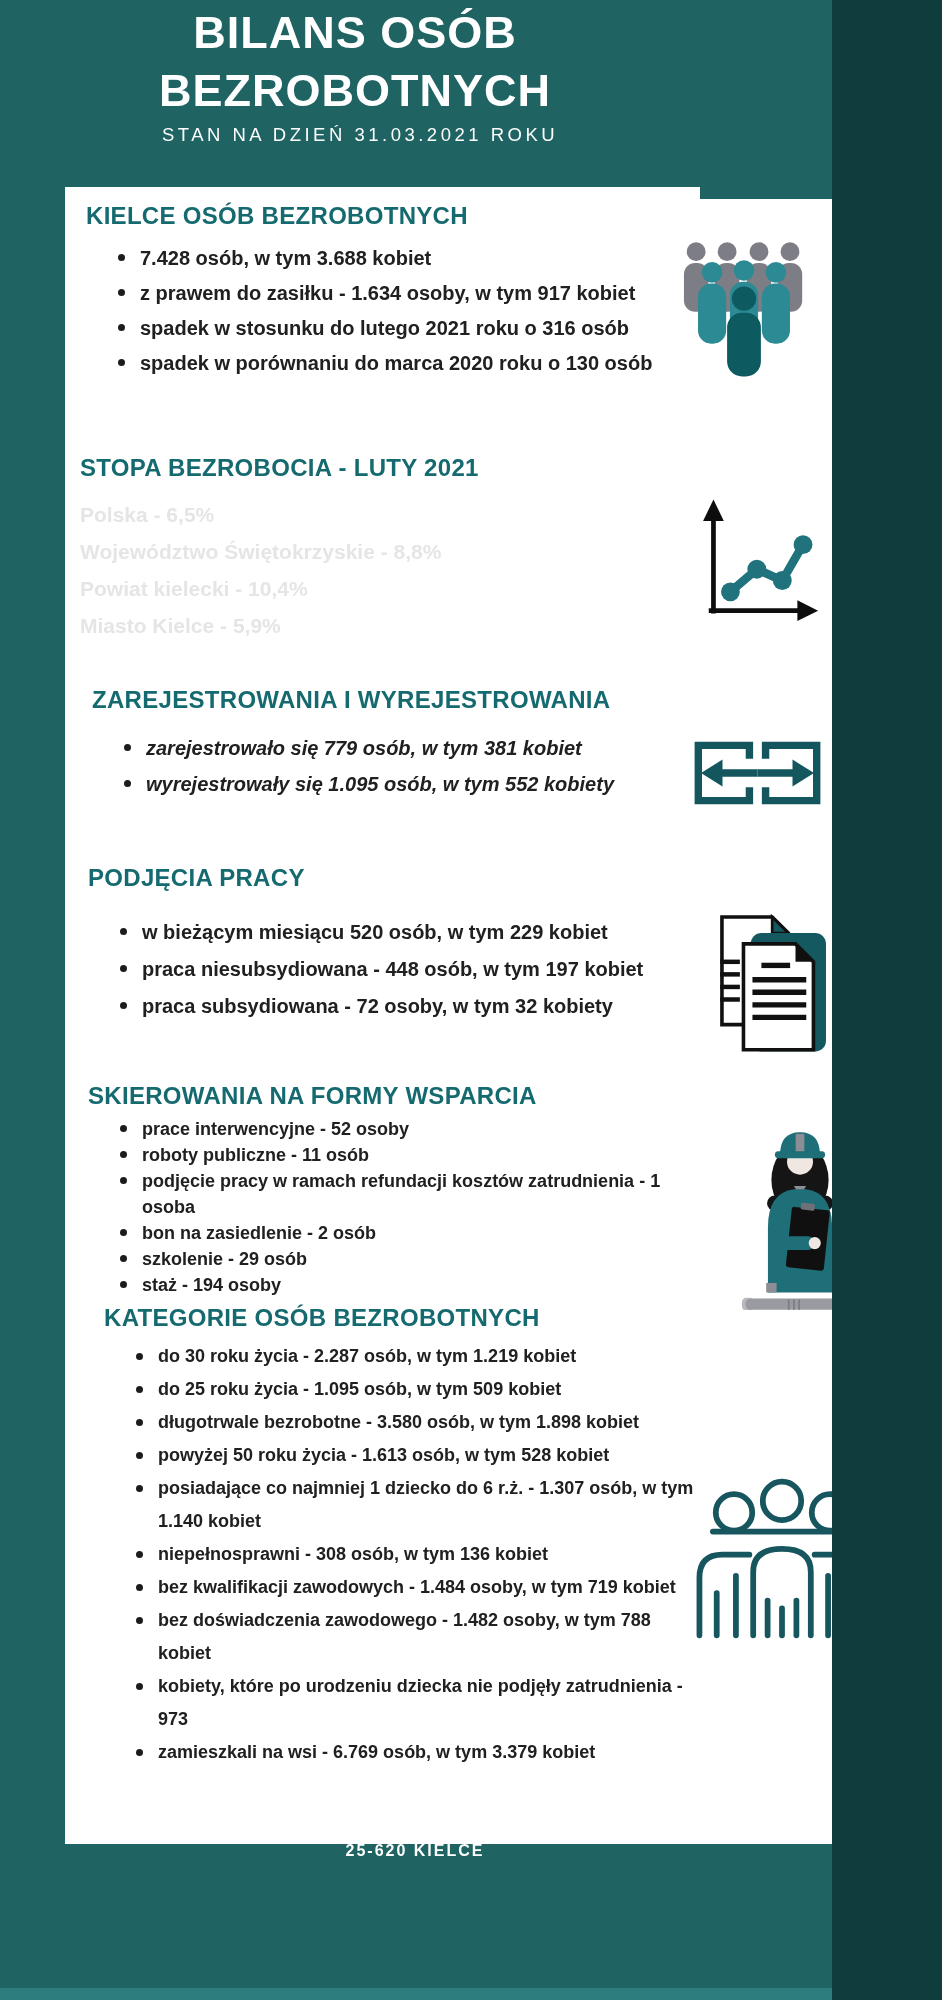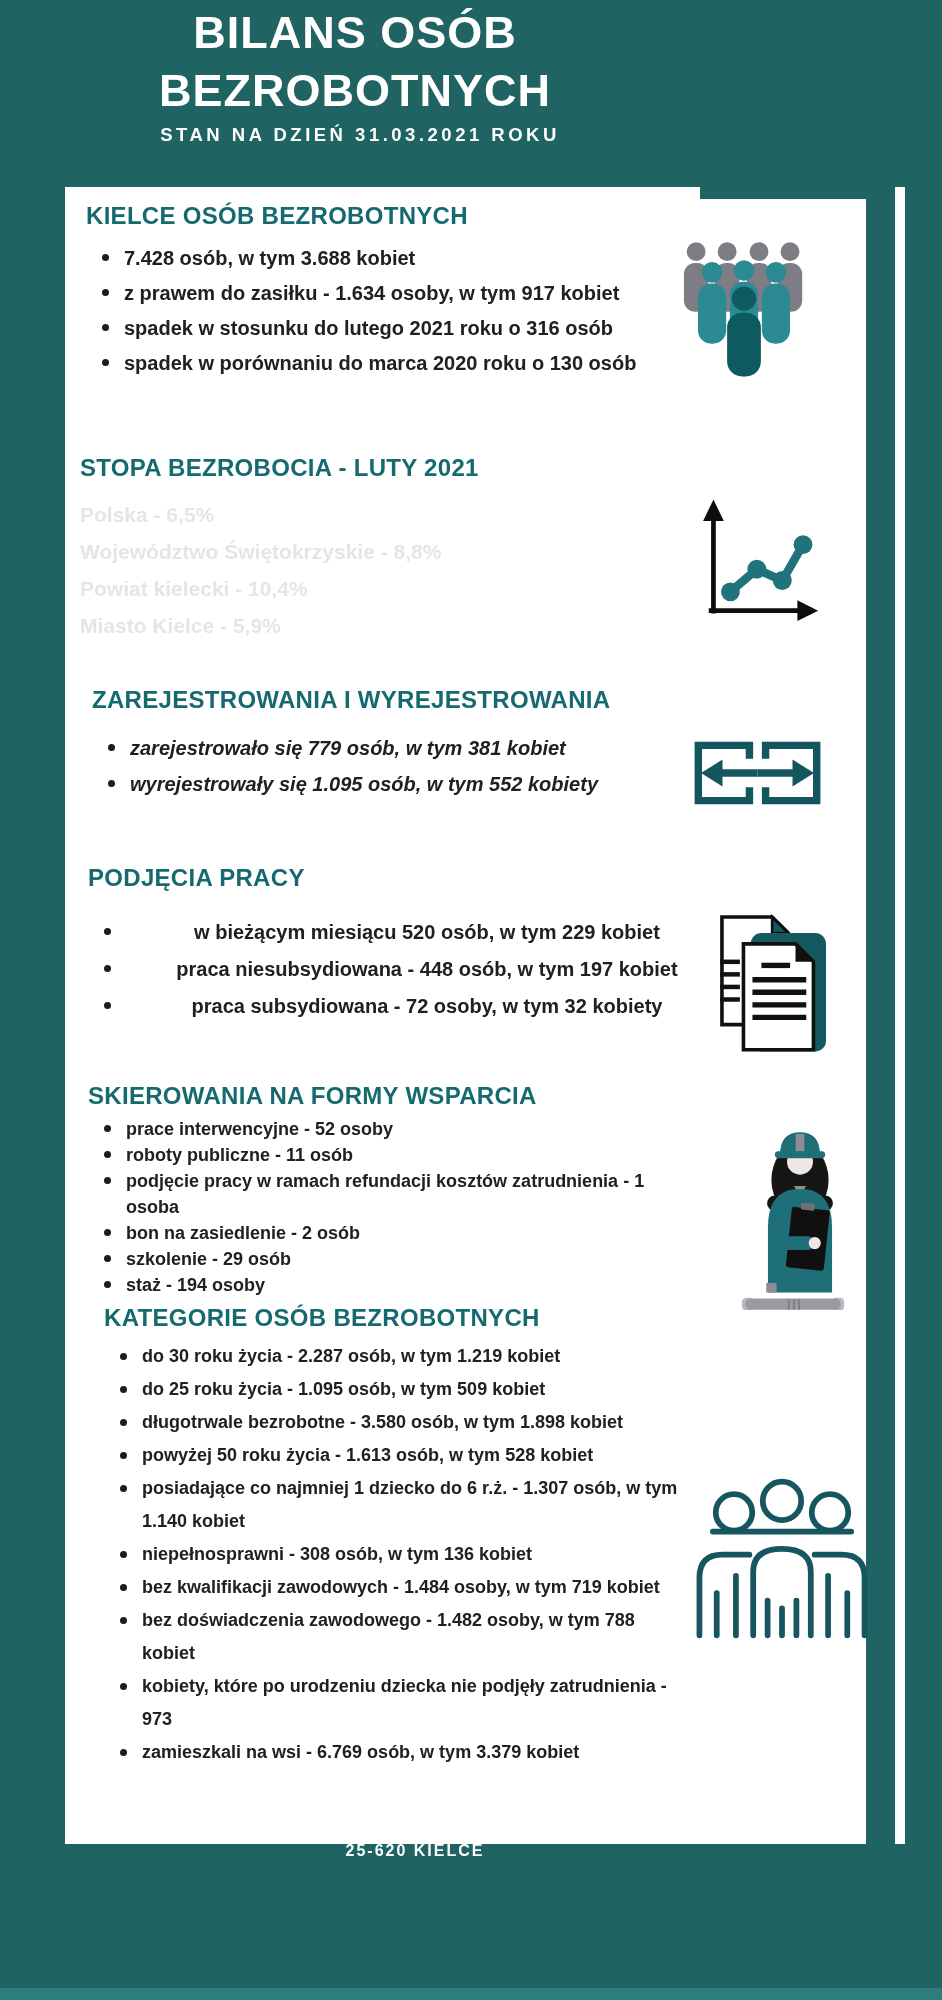--- a/index.html
+++ b/index.html
@@ -1,51 +1,51 @@
 <!DOCTYPE html>
 <html><head>
 <meta charset="utf-8">
 <style>
   html,body{margin:0;padding:0;background:#0f3d3d;}
   .canvas{
-    position:relative;width:942px;height:2000px;overflow:hidden;
+    position:relative;width:832px;height:2000px;overflow:hidden;
     background:#1f6363;
     font-family:"Liberation Sans",sans-serif;
   }
   .title{
     position:absolute;left:65px;top:4px;width:580px;text-align:center;
     color:#ffffff;font-weight:bold;font-size:45px;line-height:58px;letter-spacing:1px;
   }
   .subtitle{
     position:absolute;left:65px;top:124px;width:590px;text-align:center;
-    color:#fdfdfd;font-weight:bold;font-size:18.5px;letter-spacing:3.5px;
+    color:#fdfdfd;font-weight:normal;font-size:18.5px;letter-spacing:3.5px;
   }
   .card{position:absolute;left:65px;top:187px;width:840px;height:1657px;background:#ffffff;}
   .frame-v{position:absolute;left:866px;top:187px;width:29px;height:1657px;background:#1f6363;}
   .frame-h{position:absolute;left:700px;top:187px;width:195px;height:12px;background:#1f6363;}
   .bottom-band{position:absolute;left:0;top:1988px;width:942px;height:12px;background:#2e7d7d;}
 
   .section{position:absolute;}
   .section h2{margin:0;color:#156a70;font-size:24px;font-weight:bold;letter-spacing:0.3px;}
   .plain-lines{margin-top:14px;}
   .plain-lines div{color:#e5e5e5;font-weight:bold;font-size:21px;line-height:37px;}
-  ul{list-style:none;margin:0;padding:0;}
+  ul{list-style:none;margin:16px;padding:0;}
   li{position:relative;padding-left:38px;color:#202020;font-weight:bold;}
   li::before{content:"";position:absolute;left:16px;border-radius:50%;background:#1c1c1c;width:7px;height:7px;}
 
   .list-a{margin-top:16px;width:620px;}
   .list-a li{font-size:20px;line-height:24px;margin-bottom:11px;}
   .list-a li::before{top:8px;}
 
   .list-b{margin-top:22px;width:640px;}
   .list-b li{font-size:20px;line-height:24px;margin-bottom:12px;font-style:italic;}
   .list-b li::before{top:8px;}
 
   .list-c{margin-top:28px;width:640px;}
-  .list-c li{font-size:20px;line-height:24px;margin-bottom:13px;text-align:center;}
+  .list-c li{font-size:20px;line-height:24px;margin-bottom:13px;}
   .list-c li::before{top:8px;}
 
   .list-d{margin-top:6px;width:575px;}
   .list-d li{font-size:18px;line-height:26px;margin-bottom:0;}
   .list-d li::before{top:9px;}
 
   .list-e{margin-top:8px;width:575px;}
   .list-e li{font-size:18px;line-height:33px;margin-bottom:0;}
   .list-e li::before{top:13px;}
 

